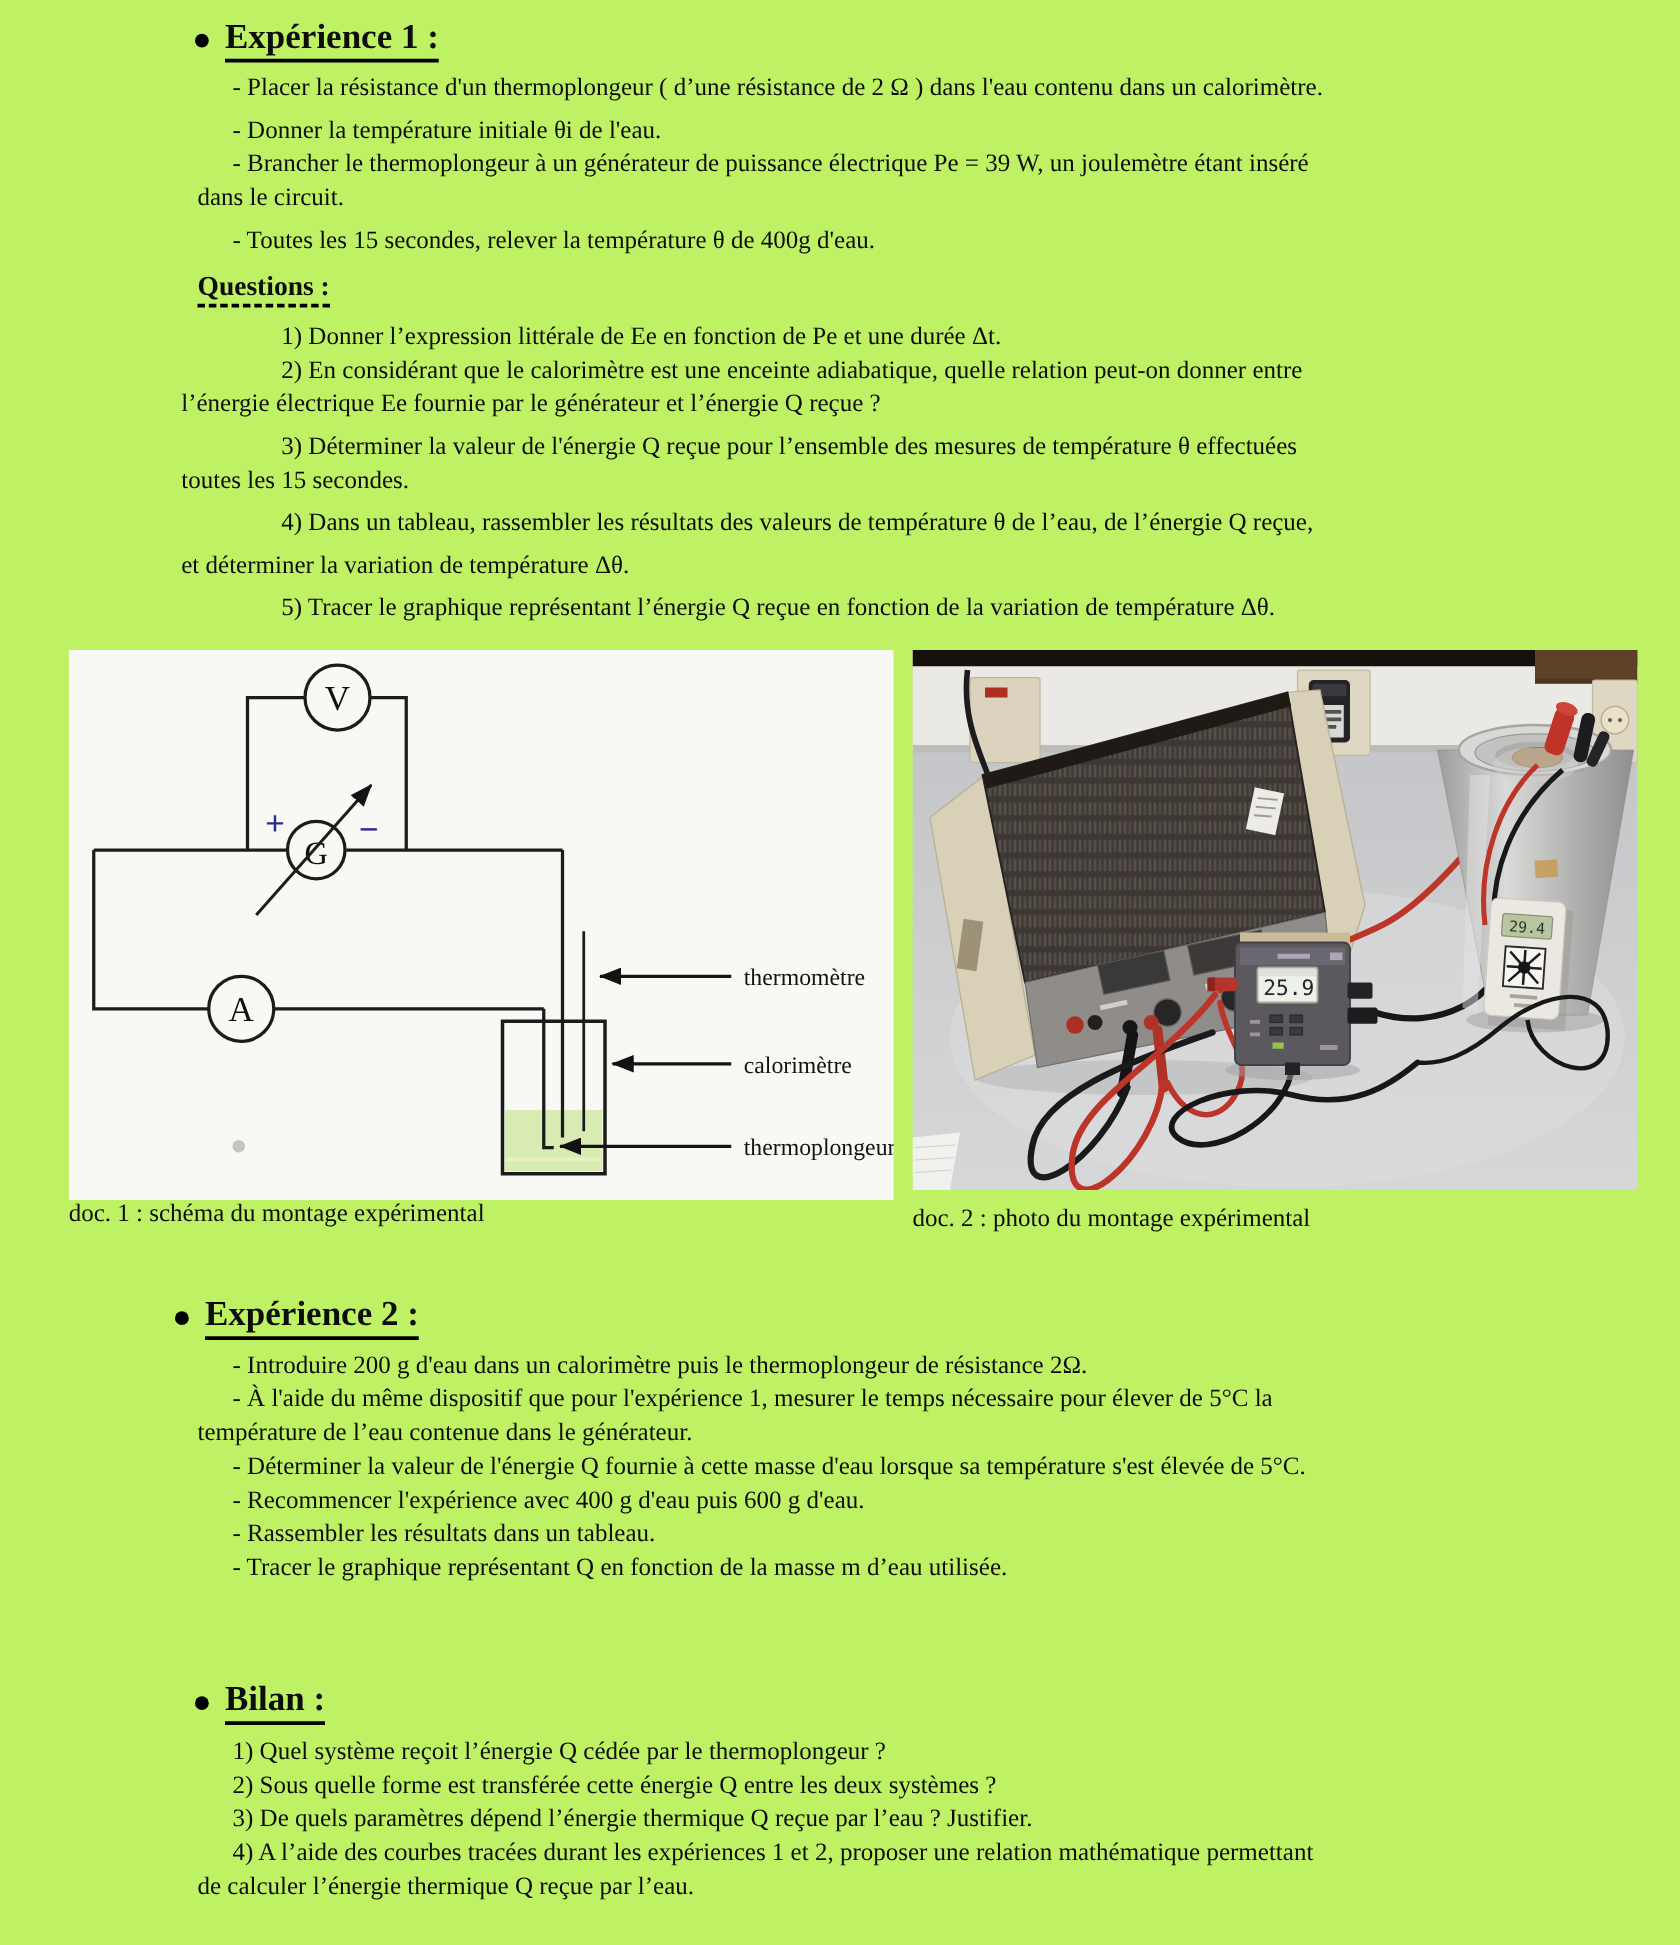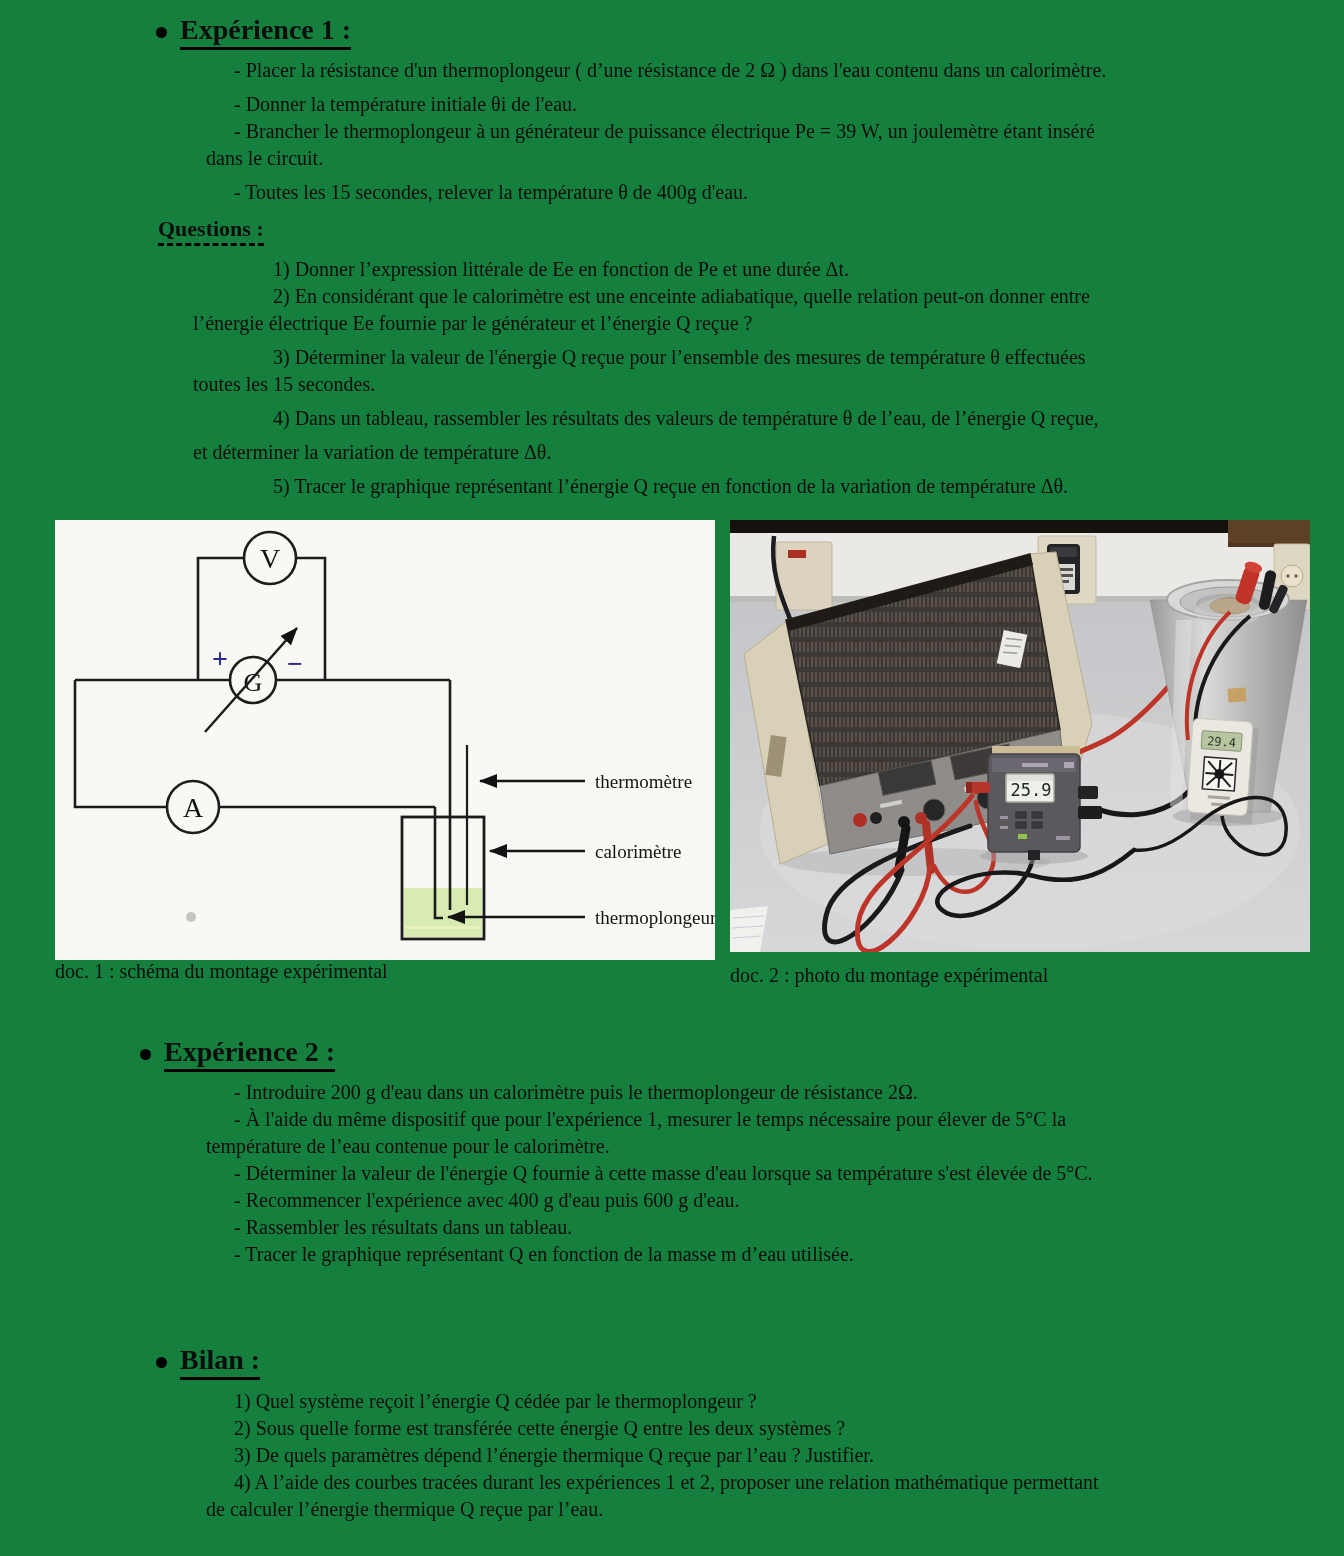--- a/index.html
+++ b/index.html
@@ -1,26 +1,26 @@
 <!DOCTYPE html>
 <html><head>
 <meta charset="utf-8">
 <style>
   html,body{margin:0;padding:0;background:#ffffff;}
   #page{
-    position:relative;width:1344px;height:1556px;background:#15803d;
+    position:relative;width:1344px;height:1556px;background:#bef264;
     font-family:"Liberation Serif","DejaVu Serif",serif;color:#0d0d0d;overflow:hidden;
   }
   .abs{position:absolute;}
   .section-head{display:flex;align-items:flex-start;gap:13px;}
   .bullet{width:11px;height:11px;border-radius:50%;background:#000;margin-top:13px;flex:0 0 auto;}
   .head-xl{font-size:28px;font-weight:bold;border-bottom:3px solid #000;padding-bottom:1px;line-height:1.15;}
   .head-md{font-size:22px;font-weight:bold;border-bottom:3px dashed #000;padding-bottom:1px;display:inline-block;line-height:1.2;}
   .tlines{width:1070px;font-size:20px;}
-  .tline{line-height:27px;min-height:27px;white-space:nowrap;margin-left:48px;}
+  .tline{line-height:27px;min-height:27px;white-space:nowrap;}
   .tline.item{padding-left:28px;}
   .tline.q{padding-left:80px;}
   .tline.cont{padding-left:0;}
   .tline.gap{margin-top:7px;}
   .caption{font-size:20px;text-align:left;}
   svg text{font-family:"Liberation Serif","DejaVu Serif",serif;}
   .lcd{font-family:"DejaVu Sans Mono",monospace;}
 </style>
 </head>
 <body>
@@ -259,21 +259,21 @@
   <div class="abs caption" style="left:55px;top:960px;width:660px;">doc. 1 : schéma du montage expérimental</div>
   <div class="abs caption" style="left:730px;top:964px;width:580px;">doc. 2 : photo du montage expérimental</div>
 
   <div class="abs section-head" style="left:140px;top:1036px;">
     <span class="bullet"></span>
     <span class="head-xl">Expérience 2 :</span>
   </div>
   <div class="abs tlines" style="left:158px;top:1079px;">
       <div class="tline item">- Introduire 200 g d'eau dans un calorimètre puis le thermoplongeur de résistance 2Ω.</div>
       <div class="tline item">- À l'aide du même dispositif que pour l'expérience 1, mesurer le temps nécessaire pour élever de 5°C la</div>
-      <div class="tline cont">température de l’eau contenue pour le calorimètre.</div>
+      <div class="tline cont">température de l’eau contenue dans le générateur.</div>
       <div class="tline item">- Déterminer la valeur de l'énergie Q fournie à cette masse d'eau lorsque sa température s'est élevée de 5°C.</div>
       <div class="tline item">- Recommencer l'expérience avec 400 g d'eau puis 600 g d'eau.</div>
       <div class="tline item">- Rassembler les résultats dans un tableau.</div>
       <div class="tline item">- Tracer le graphique représentant Q en fonction de la masse m d’eau utilisée.</div>
     </div>
 
   <div class="abs section-head" style="left:156px;top:1344px;">
     <span class="bullet"></span>
     <span class="head-xl">Bilan :</span>
   </div>

